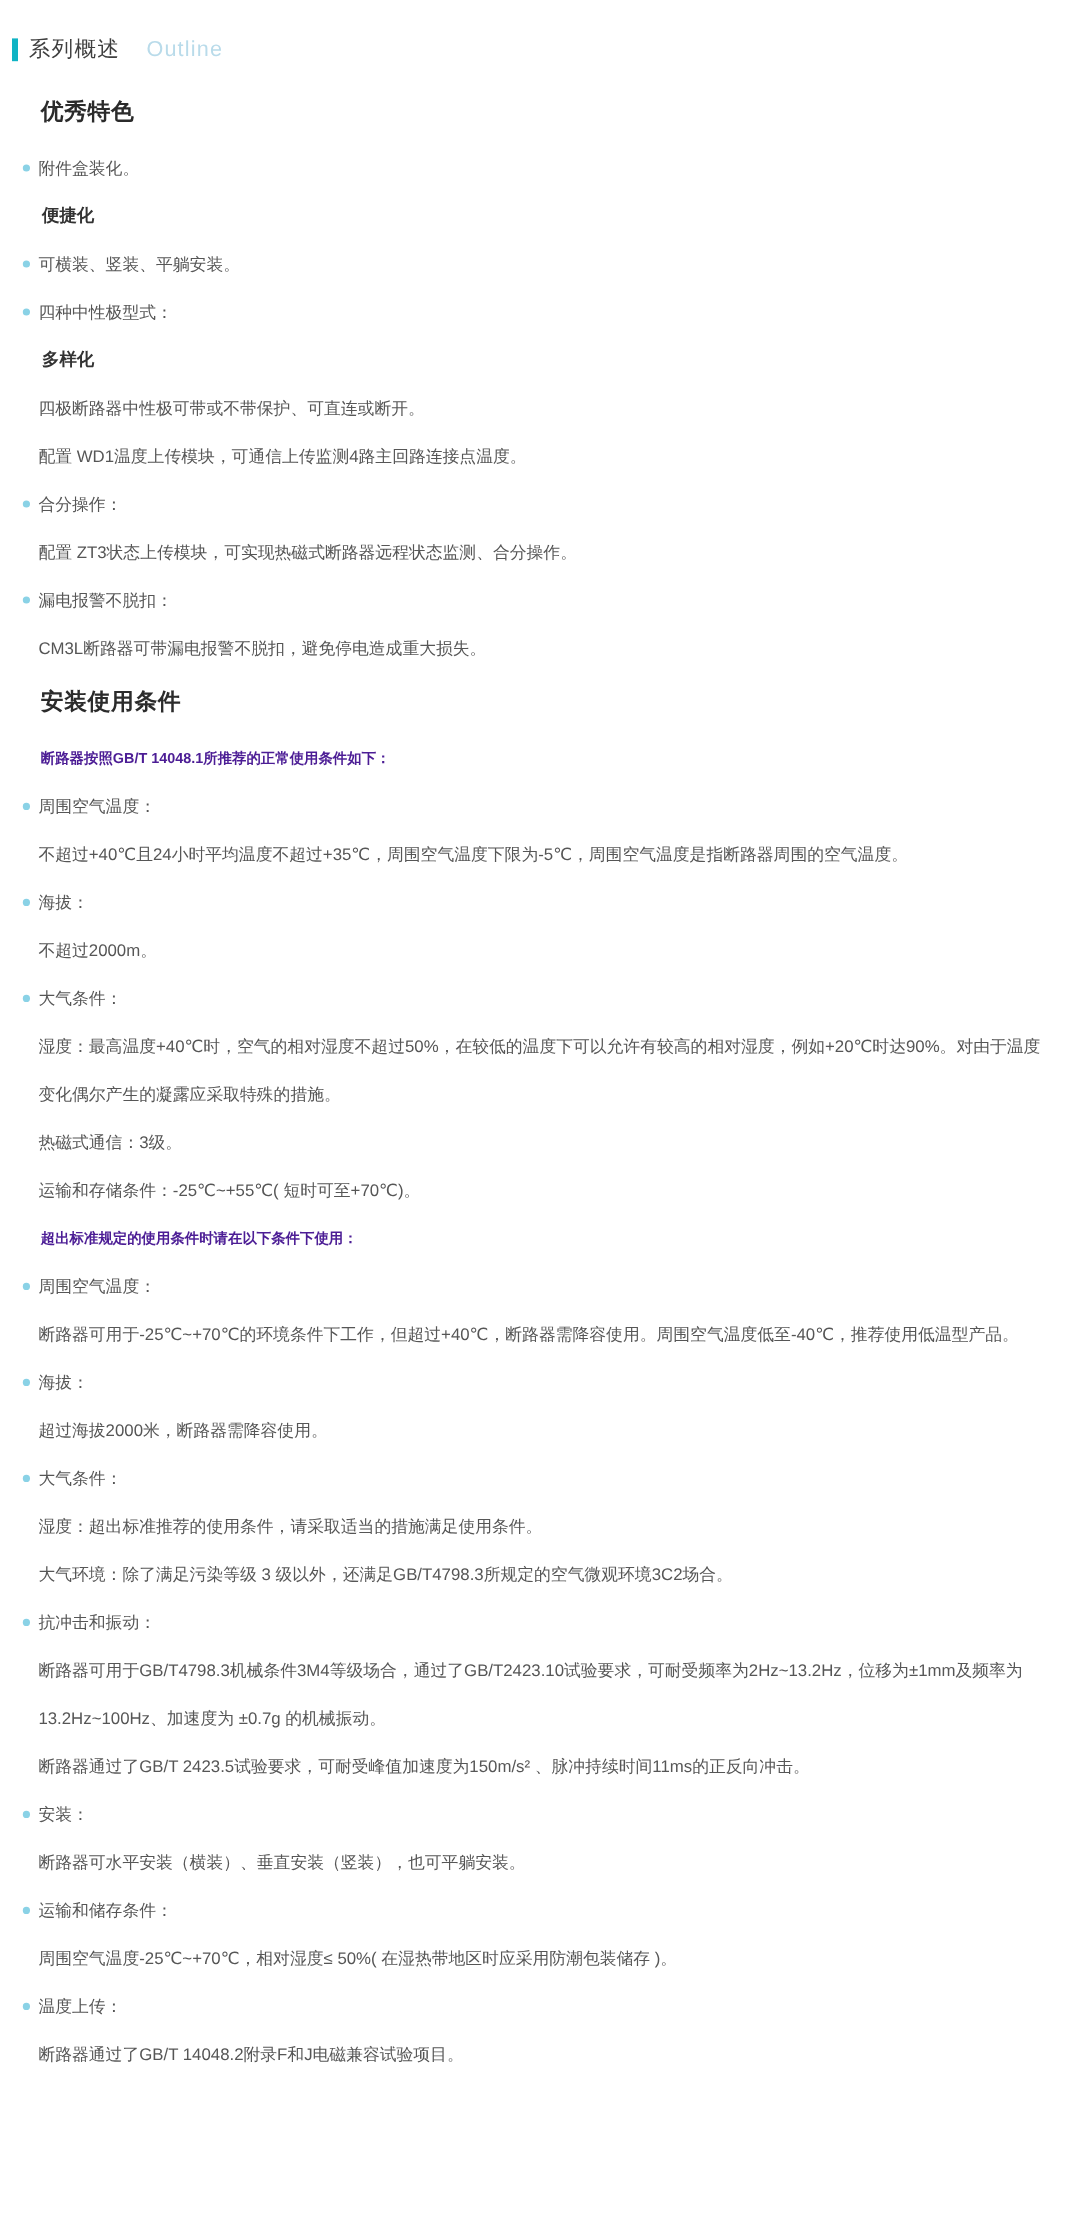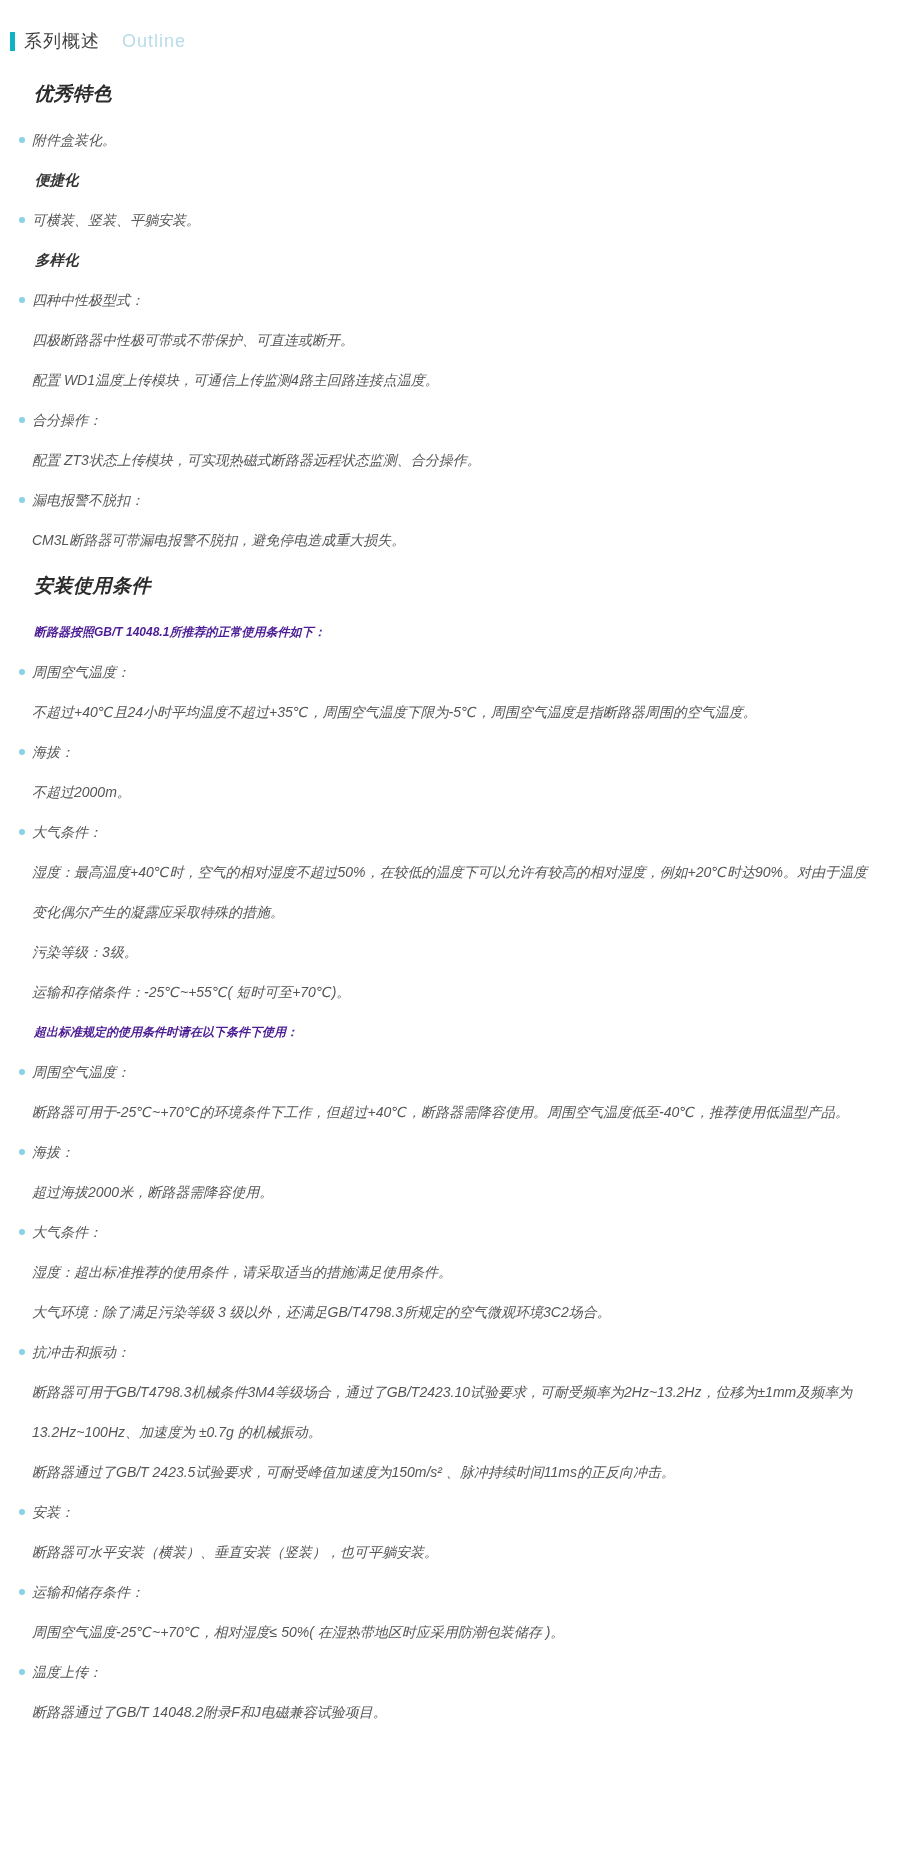--- a/index.html
+++ b/index.html
@@ -40,21 +40,20 @@
 
   
   .content { }
   .block {
     position: relative;
     padding-left: 22px;
     padding-right: 16px;
     line-height: 40px;
     font-size: 14px;
     color: var(--body, #565656);
-    font-style: italic;
   }
   .block.h1 {
     font-size: 19px;
     font-weight: bold;
     color: #2b2b2b;
     line-height: 52px;
     padding-left: 24px;
     letter-spacing: 0.5px;
   }
   .block.h2 {
@@ -87,37 +86,37 @@
   <div class="section-header">
     <span class="accent-bar"></span>
     <span class="title-zh">系列概述</span>
     <span class="title-en">Outline</span>
   </div>
   <div class="content">
       <div class="block h1"><span>优秀特色</span></div>
       <div class="block bullet"><span class="dot"></span><span>附件盒装化。</span></div>
       <div class="block h2"><span>便捷化</span></div>
       <div class="block bullet"><span class="dot"></span><span>可横装、竖装、平躺安装。</span></div>
+      <div class="block bullet"><span class="dot"></span><span>四种中性极型式：</span></div>
       <div class="block h2"><span>多样化</span></div>
-      <div class="block bullet"><span class="dot"></span><span>四种中性极型式：</span></div>
       <div class="block body"><span>四极断路器中性极可带或不带保护、可直连或断开。</span></div>
       <div class="block body"><span>配置 WD1温度上传模块，可通信上传监测4路主回路连接点温度。</span></div>
       <div class="block bullet"><span class="dot"></span><span>合分操作：</span></div>
       <div class="block body"><span>配置 ZT3状态上传模块，可实现热磁式断路器远程状态监测、合分操作。</span></div>
       <div class="block bullet"><span class="dot"></span><span>漏电报警不脱扣：</span></div>
       <div class="block body"><span>CM3L断路器可带漏电报警不脱扣，避免停电造成重大损失。</span></div>
       <div class="block h1"><span>安装使用条件</span></div>
       <div class="block lead"><span>断路器按照GB/T 14048.1所推荐的正常使用条件如下：</span></div>
       <div class="block bullet"><span class="dot"></span><span>周围空气温度：</span></div>
       <div class="block body"><span>不超过+40℃且24小时平均温度不超过+35℃，周围空气温度下限为-5℃，周围空气温度是指断路器周围的空气温度。</span></div>
       <div class="block bullet"><span class="dot"></span><span>海拔：</span></div>
       <div class="block body"><span>不超过2000m。</span></div>
       <div class="block bullet"><span class="dot"></span><span>大气条件：</span></div>
       <div class="block body"><span>湿度：最高温度+40℃时，空气的相对湿度不超过50%，在较低的温度下可以允许有较高的相对湿度，例如+20℃时达90%。对由于温度变化偶尔产生的凝露应采取特殊的措施。</span></div>
-      <div class="block body"><span>污染等级：3级。</span></div>
+      <div class="block body"><span>热磁式通信：3级。</span></div>
       <div class="block body"><span>运输和存储条件：-25℃~+55℃( 短时可至+70℃)。</span></div>
       <div class="block lead"><span>超出标准规定的使用条件时请在以下条件下使用：</span></div>
       <div class="block bullet"><span class="dot"></span><span>周围空气温度：</span></div>
       <div class="block body"><span>断路器可用于-25℃~+70℃的环境条件下工作，但超过+40℃，断路器需降容使用。周围空气温度低至-40℃，推荐使用低温型产品。</span></div>
       <div class="block bullet"><span class="dot"></span><span>海拔：</span></div>
       <div class="block body"><span>超过海拔2000米，断路器需降容使用。</span></div>
       <div class="block bullet"><span class="dot"></span><span>大气条件：</span></div>
       <div class="block body"><span>湿度：超出标准推荐的使用条件，请采取适当的措施满足使用条件。</span></div>
       <div class="block body"><span>大气环境：除了满足污染等级 3 级以外，还满足GB/T4798.3所规定的空气微观环境3C2场合。</span></div>
       <div class="block bullet"><span class="dot"></span><span>抗冲击和振动：</span></div>

